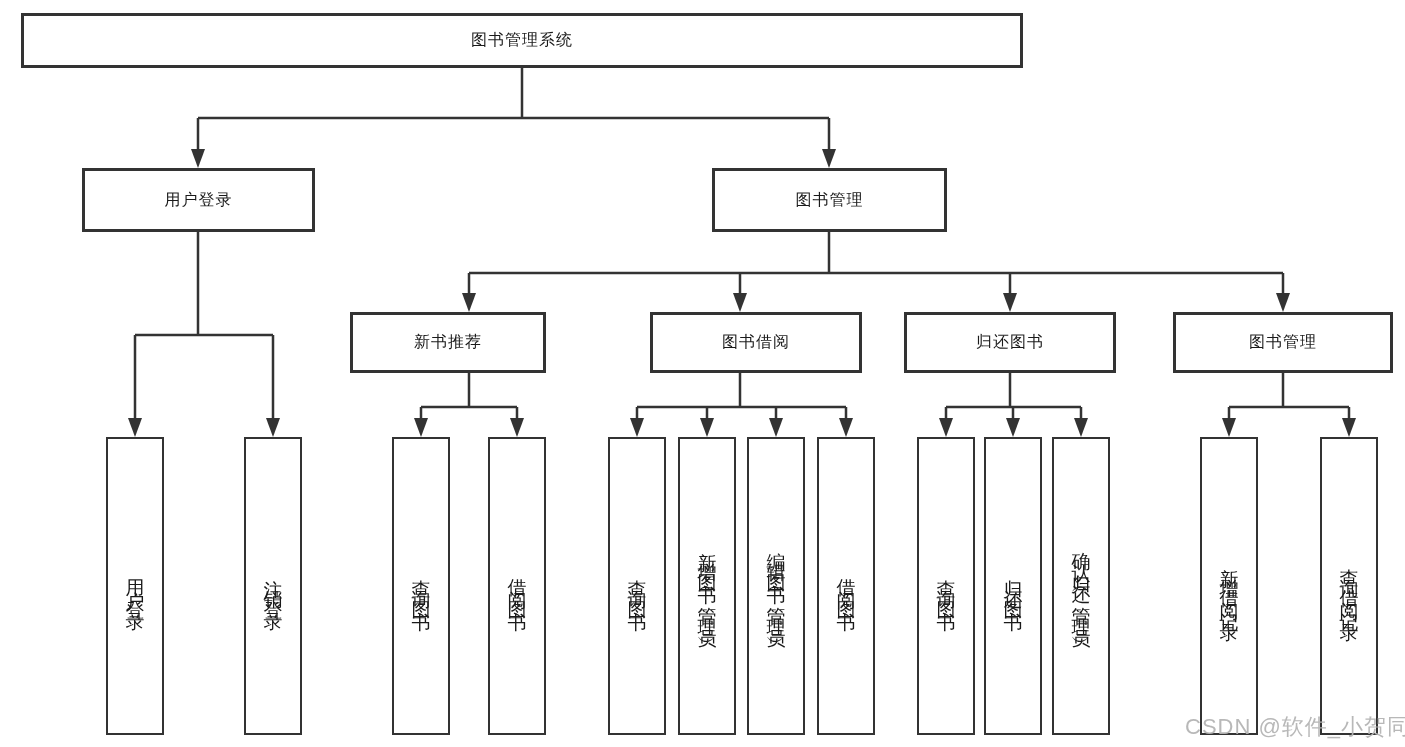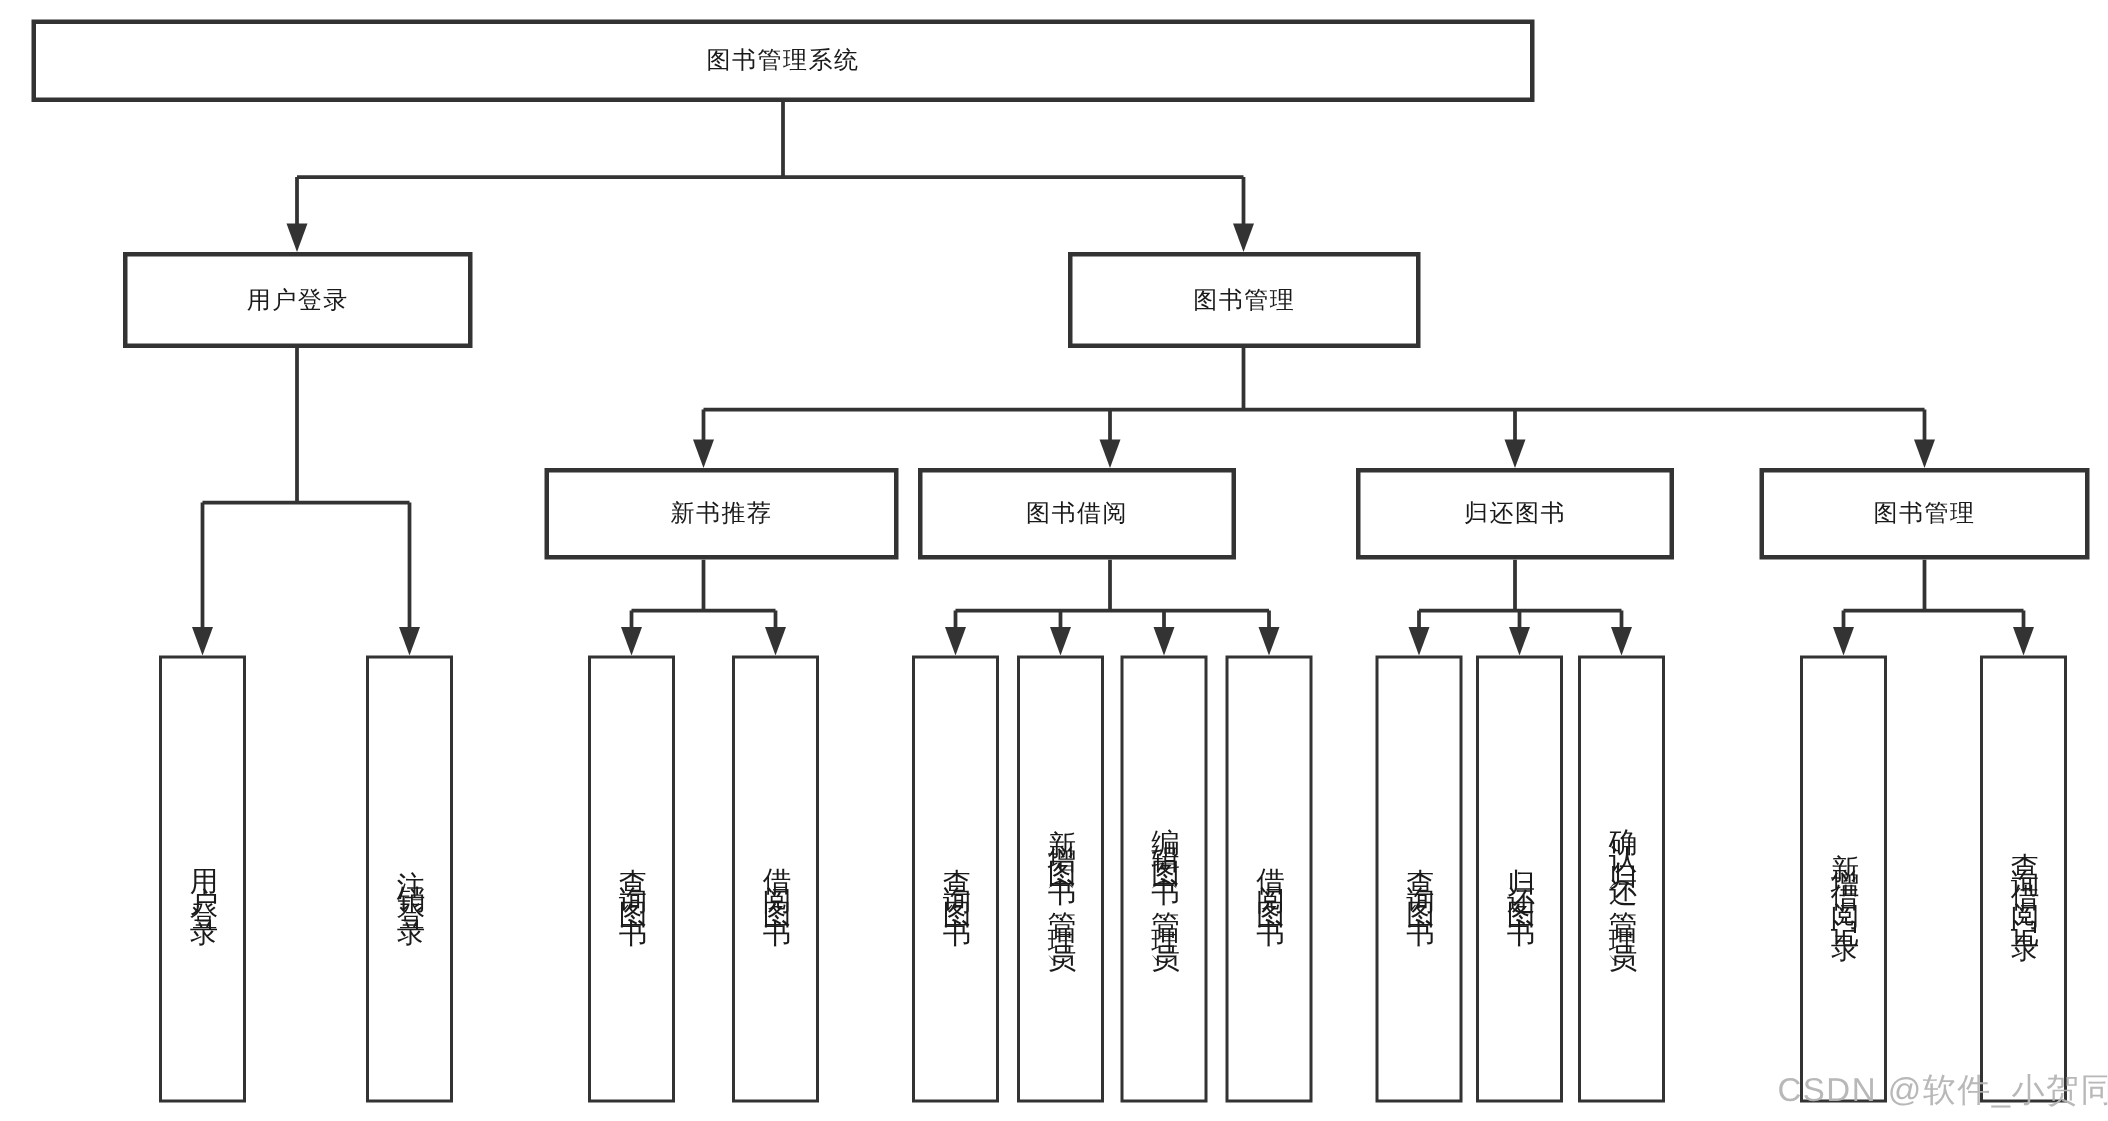--- a/index.html
+++ b/index.html
@@ -92,22 +92,22 @@
       <polygon points="1222,418 1236,418 1229,437"></polygon>
       <polygon points="1342,418 1356,418 1349,437"></polygon>
     </g>
   </svg>
 
   <div class="box hbox" style="left:21px; top:13px; width:1002px; height:55px;">图书管理系统</div>
 
   <div class="box hbox" style="left:82px; top:168px; width:233px; height:64px;">用户登录</div>
   <div class="box hbox" style="left:712px; top:168px; width:235px; height:64px;font-family:Liberation Serif, serif;">图书管理</div>
 
-  <div class="box hbox" style="left:363px; top:312px; width:236px; height:61px;">新书推荐</div>
-  <div class="box hbox" style="left:612px; top:312px; width:212px; height:61px;">图书借阅</div>
+  <div class="box hbox" style="left:350px; top:312px; width:196px; height:61px;">新书推荐</div>
+  <div class="box hbox" style="left:650px; top:312px; width:212px; height:61px;">图书借阅</div>
   <div class="box hbox" style="left:904px; top:312px; width:212px; height:61px;">归还图书</div>
   <div class="box hbox" style="left:1173px; top:312px; width:220px; height:61px;">图书管理</div>
 
   <div class="box leaf" style="left:106px; top:437px; width:58px; height:298px;">
     <span class="vtext">用户登录</span>
   </div>
   <div class="box leaf" style="left:244px; top:437px; width:58px; height:298px;">
     <span class="vtext">注销登录</span>
   </div>
 

